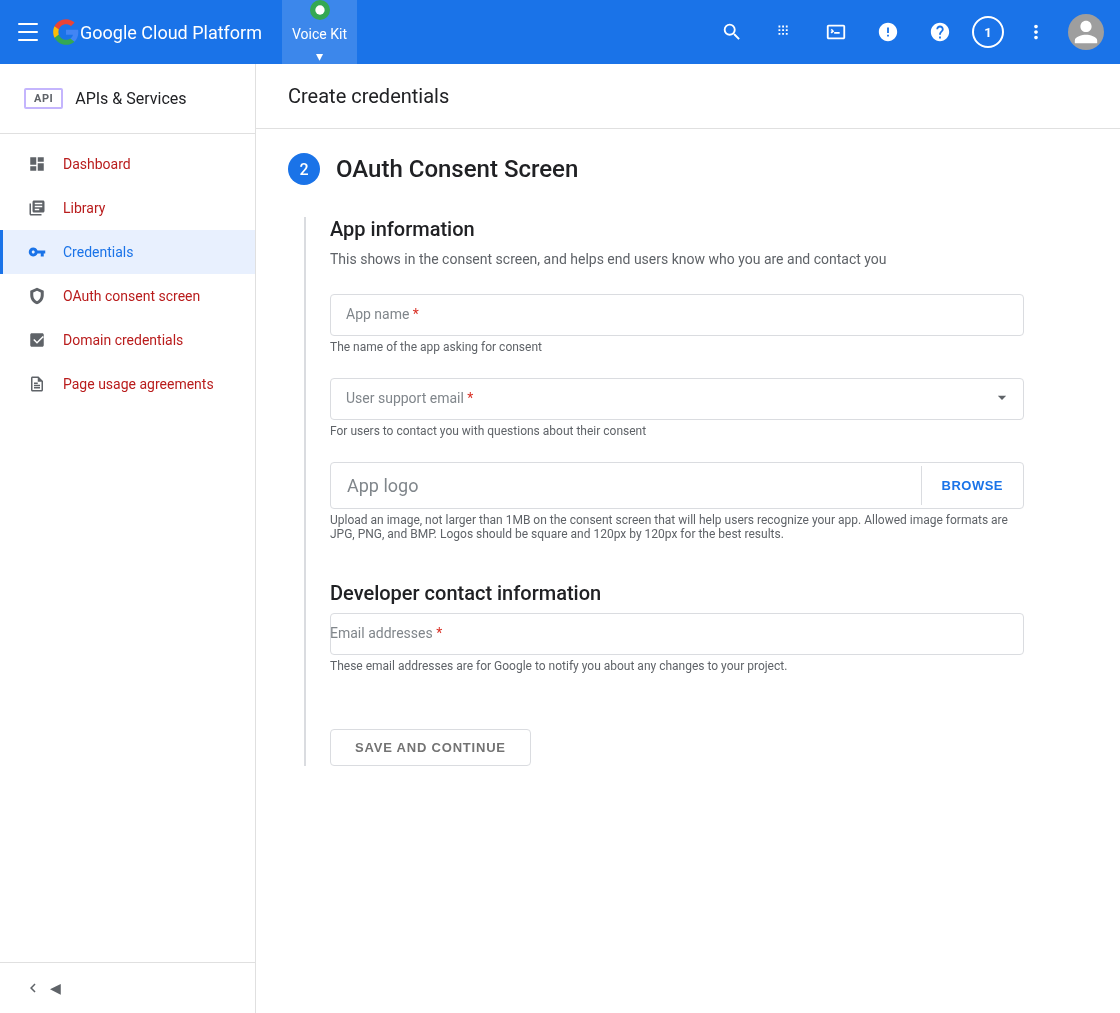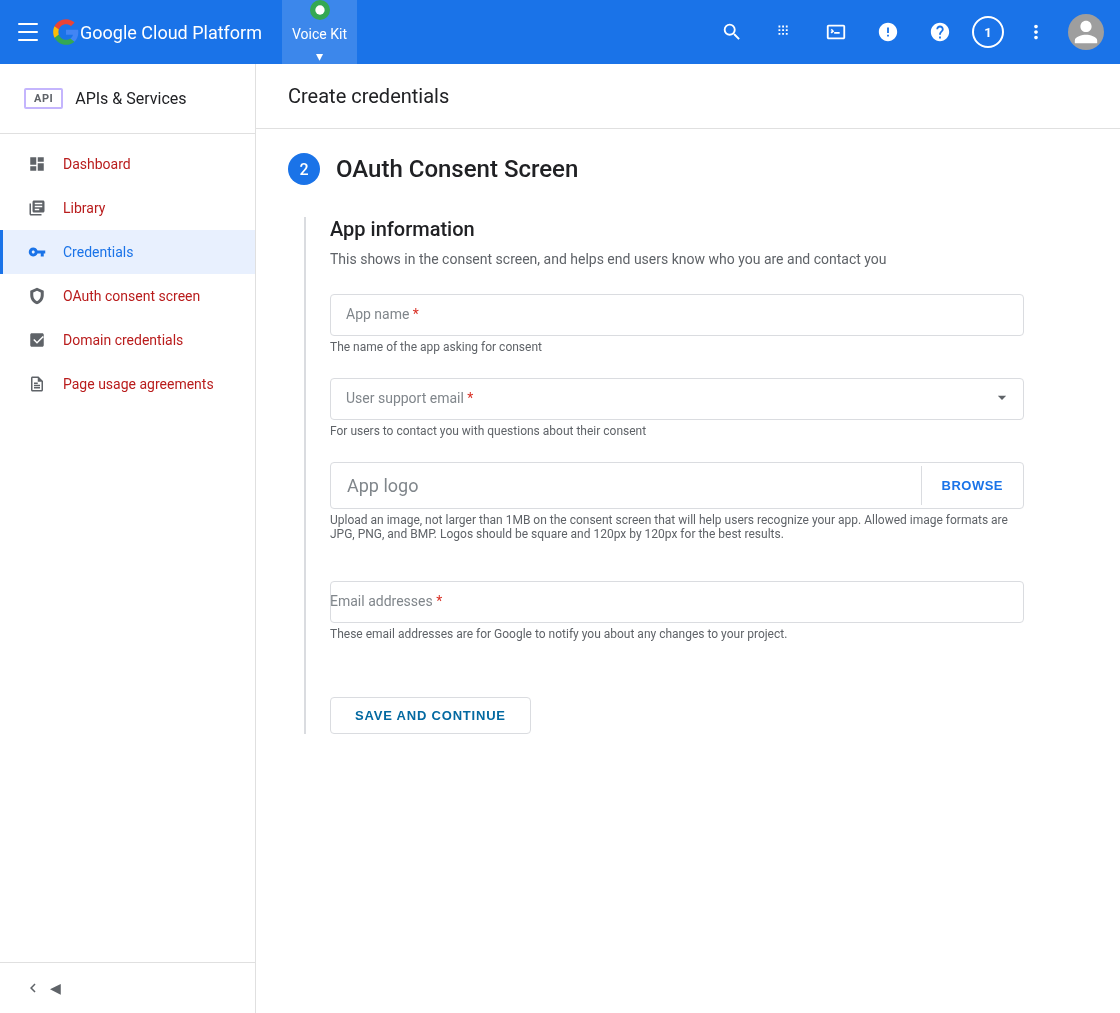--- a/index.html
+++ b/index.html
@@ -263,21 +263,21 @@
     }
     .developer-section {
       margin-top: 40px;
     }
     .save-btn {
       margin-top: 32px;
       padding: 10px 24px;
       background: white;
       border: 1px solid #dadce0;
       border-radius: 4px;
-      color: #0369a1;
+      color: #737373;
       font-size: 13px;
       font-weight: 600;
       letter-spacing: 0.8px;
       cursor: pointer;
       text-transform: uppercase;
     }
   </style>
 </head>
 <body>
 
@@ -471,20 +471,21 @@
             <div class="upload-field">
               <span class="upload-field-text">App logo</span>
               <button class="upload-browse-btn">BROWSE</button>
             </div>
             <div class="form-hint">Upload an image, not larger than 1MB on the consent screen that will help users recognize your app. Allowed image formats are JPG, PNG, and BMP. Logos should be square and 120px by 120px for the best results.</div>
           </div>
         </div>
 
         
         <div class="developer-section">
+          <h3 class="section-heading">Developer contact information</h3>
 
           <div class="form-group">
             <div class="form-field">
               <input type="text" class="form-input" placeholder="" style="">
               <span style="position:absolute; left:0; top:12px; color:#80868b; pointer-events:none; font-size:14px;text-align:center;">
                 Email addresses <span class="required-star">*</span>
               </span>
             </div>
             <div class="form-hint">These email addresses are for Google to notify you about any changes to your project.</div>
           </div>

